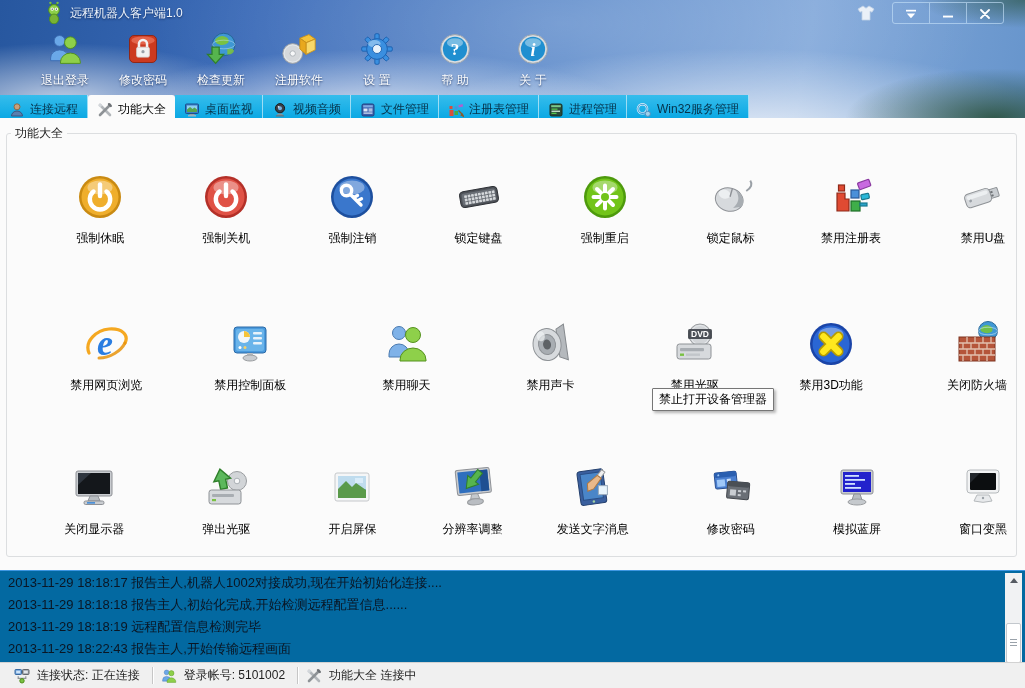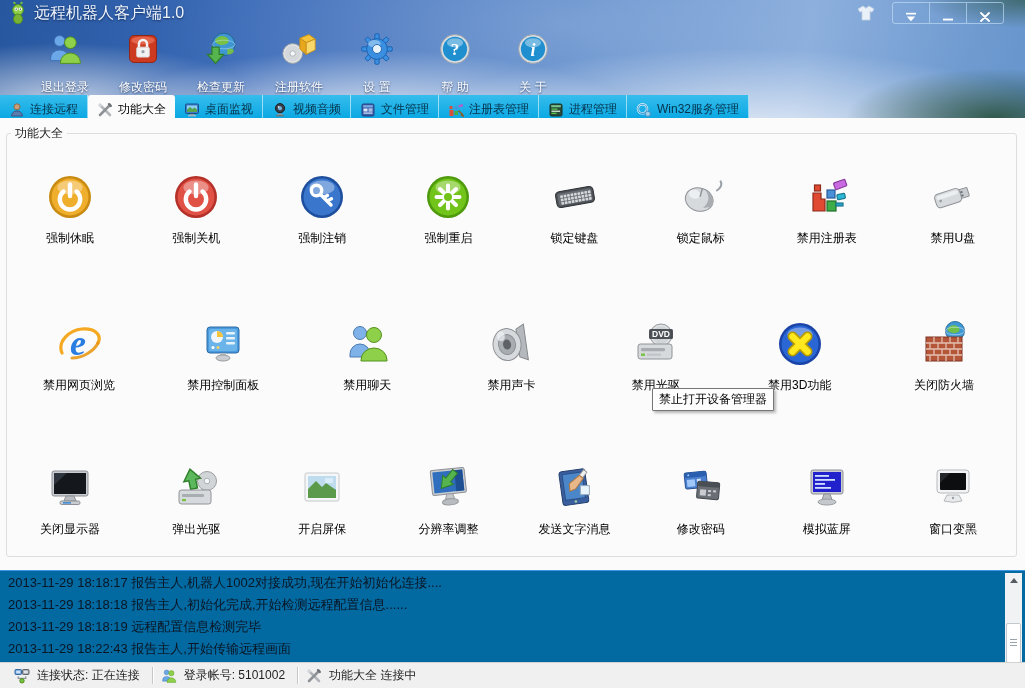--- a/index.html
+++ b/index.html
@@ -12,52 +12,52 @@
       radial-gradient(ellipse 240px 80px at 97% 100%, rgba(22,62,30,.75), rgba(22,62,30,0) 62%),
       radial-gradient(ellipse 150px 40px at 100% 0%, rgba(30,70,40,.55), rgba(30,70,40,0) 70%),
       radial-gradient(ellipse 430px 120px at 36% 108%, rgba(255,255,255,.95), rgba(255,255,255,0) 65%),
       radial-gradient(ellipse 520px 140px at 72% 118%, rgba(255,255,255,.85), rgba(255,255,255,0) 65%),
       radial-gradient(ellipse 300px 90px at 6% 86%, rgba(255,255,255,.7), rgba(255,255,255,0) 65%),
       radial-gradient(ellipse 600px 220px at 55% 20%, rgba(255,255,255,.22), rgba(255,255,255,0) 70%),
       linear-gradient(100deg,#27579f 0%,#3a6ab8 25%,#5585c8 55%,#82a8da 78%,#6795cc 100%);
   }
 
   
-  .titlebar{position:absolute;top:0;left:0;right:16px;height:26px;display:flex;align-items:center;color:#eef4fc;font-size:16px;}
+  .titlebar{position:absolute;top:0;left:0;right:16px;height:26px;display:flex;align-items:center;color:#eef4fc;font-size:12px;padding-left:36px;}
   .titlebar .t-icon{width:18px;height:24px;margin:0 7px 0 9px;display:inline-block;}
   .titlebar .title{text-shadow:0 1px 2px rgba(0,20,60,.65);}
   .win-controls{position:absolute;right:5px;top:2px;display:flex;align-items:center;}
   .skin-btn{width:20px;height:16px;margin-right:16px;display:inline-block;cursor:default;}
   .ctrl-group{display:flex;border:1px solid rgba(195,223,248,.65);border-radius:3px;overflow:hidden;}
   .ctrl-btn{width:36px;height:20px;display:flex;align-items:center;justify-content:center;}
   .ctrl-btn + .ctrl-btn{border-left:1px solid rgba(195,223,248,.65);}
   .ctrl-btn .g{width:12px;height:10px;display:block;}
 
   
   .toolbar{position:absolute;top:26px;left:0;right:0;height:69px;display:flex;padding-left:26px;box-sizing:border-box;}
   .tool-btn{width:78px;display:flex;flex-direction:column;align-items:center;padding-top:5px;color:#fff;font-size:12px;cursor:default;}
   .tool-btn .icon{width:36px;height:36px;display:block;}
-  .tool-btn .label{margin-top:12px;text-shadow:0 1px 2px rgba(0,25,70,.75);white-space:pre;}
+  .tool-btn .label{margin-top:5px;text-shadow:0 1px 2px rgba(0,25,70,.75);white-space:pre;}
 
   
   .tabbar{position:absolute;top:95px;left:0;right:0;height:29px;display:flex;}
   .tab{display:flex;align-items:center;gap:5px;padding:0 9px;font-size:12px;color:#06324a;
        background:linear-gradient(180deg,#36bdec,#00a3e2);border-right:1px solid rgba(255,255,255,.55);cursor:default;white-space:nowrap;}
   .tab .icon{width:16px;height:16px;display:block;}
   .tab.selected{background:#fbfbfb;color:#000;border-right:none;border-radius:3px 3px 0 0;}
 
   
   .main{position:absolute;top:118px;left:0;right:0;height:452px;background:#fbfbfb;}
   .groupbox{position:absolute;left:6px;top:15px;width:1011px;height:424px;border:1px solid #dcdee0;border-radius:3px;box-sizing:border-box;}
   .legend{position:absolute;top:-8px;left:4px;background:#fbfbfb;padding:0 4px;font-size:12px;color:#1a1a1a;line-height:15px;}
   .feature-row{display:flex;}
   .feature-row.r1{margin-top:33px;}
   .feature-row.r2{margin-top:60px;}
   .feature-row.r3{margin-top:57px;}
-  .feature{flex:1;display:flex;justify-content:center;}
+  .feature{flex:1;display:flex;justify-content:flex-end;}
   .finner{display:flex;flex-direction:column;align-items:center;padding:5px 8px 6px;border:1px solid transparent;border-radius:2px;}
   .feature.hovered .finner{border-color:#e2e2e2;background:#fdfdfd;box-shadow:0 0 4px rgba(0,0,0,.05);}
   .finner .icon{width:48px;height:48px;display:block;}
   .finner .flabel{margin-top:9px;font-size:12px;color:#000;white-space:nowrap;}
   .tooltip{position:absolute;left:652px;top:270px;background:#fdfdfd;border:1px solid #767676;padding:2px 6px;font-size:12px;color:#000;
            box-shadow:2px 2px 3px rgba(0,0,0,.28);border-radius:1px;z-index:40;white-space:nowrap;}
 
   
   .log{position:absolute;top:570px;left:0;right:0;height:118px;background:#0369a1;border-top:1px solid #3e97e2;box-sizing:border-box;}
   .log-lines{padding:1px 0 0 8px;}
@@ -313,34 +313,20 @@
               <span class="icon"><svg viewBox="0 0 48 48">
                   <circle cx="24" cy="24" r="21" fill="#1d4f9e"></circle>
                   <circle cx="24" cy="24" r="18.5" fill="#3a77cc"></circle>
                   <ellipse cx="24" cy="14.5" rx="12.5" ry="7" fill="#fff" opacity=".36"></ellipse>
                   <g stroke="#fff" stroke-width="3.4" fill="none" stroke-linecap="round">
                     <circle cx="18.5" cy="17.5" r="5.2"></circle>
                     <path d="M22.5 21.5 L33 32 M29 28 l4.5 -2.2 M25.5 24.5 l4 -2"></path>
                   </g>
                 </svg></span>
               <span class="flabel">强制注销</span>
-            </div>
-          </div>
-          <div class="feature">
-            <div class="finner">
-              <span class="icon"><svg viewBox="0 0 48 48">
-                  <circle cx="24" cy="24" r="21" fill="#4d9a0c"></circle>
-                  <circle cx="24" cy="24" r="18.5" fill="#72c41a"></circle>
-                  <ellipse cx="24" cy="14.5" rx="12.5" ry="7" fill="#fff" opacity=".36"></ellipse>
-                  <g stroke="#fff" stroke-width="4" stroke-linecap="round" fill="none">
-                    <path d="M24 12.5 V35.5 M12.5 24 H35.5 M16 16 L32 32 M32 16 L16 32"></path>
-                  </g>
-                  <circle cx="24" cy="24" r="4" fill="#72c41a"></circle>
-                </svg></span>
-              <span class="flabel">强制重启</span>
             </div>
           </div>
           <div class="feature">
             <div class="finner">
               <span class="icon"><svg viewBox="0 0 48 48">
                   <g transform="rotate(-10 24 24)">
                     <rect x="5" y="16" width="38" height="16" rx="4" fill="#4e5258" stroke="#2e3136"></rect>
                     <rect x="7" y="18" width="34" height="12" rx="2" fill="#6a6f76"></rect>
                     <rect x="9.5" y="20" width="2.7" height="2.6" rx="0.5" fill="#d5d8db"></rect>
                     <rect x="13" y="20" width="2.7" height="2.6" rx="0.5" fill="#d5d8db"></rect>
@@ -370,20 +356,34 @@
                     <rect x="34" y="26.8" width="2.7" height="2.6" rx="0.5" fill="#d5d8db"></rect>
                     <rect x="37.5" y="26.8" width="2.7" height="2.6" rx="0.5" fill="#d5d8db"></rect>
                   </g>
                 </svg></span>
               <span class="flabel">锁定键盘</span>
             </div>
           </div>
           <div class="feature">
             <div class="finner">
               <span class="icon"><svg viewBox="0 0 48 48">
+                  <circle cx="24" cy="24" r="21" fill="#4d9a0c"></circle>
+                  <circle cx="24" cy="24" r="18.5" fill="#72c41a"></circle>
+                  <ellipse cx="24" cy="14.5" rx="12.5" ry="7" fill="#fff" opacity=".36"></ellipse>
+                  <g stroke="#fff" stroke-width="4" stroke-linecap="round" fill="none">
+                    <path d="M24 12.5 V35.5 M12.5 24 H35.5 M16 16 L32 32 M32 16 L16 32"></path>
+                  </g>
+                  <circle cx="24" cy="24" r="4" fill="#72c41a"></circle>
+                </svg></span>
+              <span class="flabel">强制重启</span>
+            </div>
+          </div>
+          <div class="feature">
+            <div class="finner">
+              <span class="icon"><svg viewBox="0 0 48 48">
                   <g transform="rotate(16 24 24)">
                     <path d="M37 14 q6 -7 1 -11" fill="none" stroke="#9aa0a6" stroke-width="2"></path>
                     <ellipse cx="23" cy="27" rx="14" ry="11.5" fill="#d7dadd" stroke="#8e9196"></ellipse>
                     <path d="M27 16.5 a14 11.5 0 0 1 10 14 l-8 3.5 q6.5 -9.5 -2 -17.5 z" fill="#a8adb2"></path>
                     <ellipse cx="17" cy="23" rx="6" ry="4.5" fill="#f0f2f4" opacity=".85"></ellipse>
                     <path d="M23 15.8 L23 24" stroke="#8e9196" stroke-width="1.4"></path>
                   </g>
                 </svg></span>
               <span class="flabel">锁定鼠标</span>
             </div>

